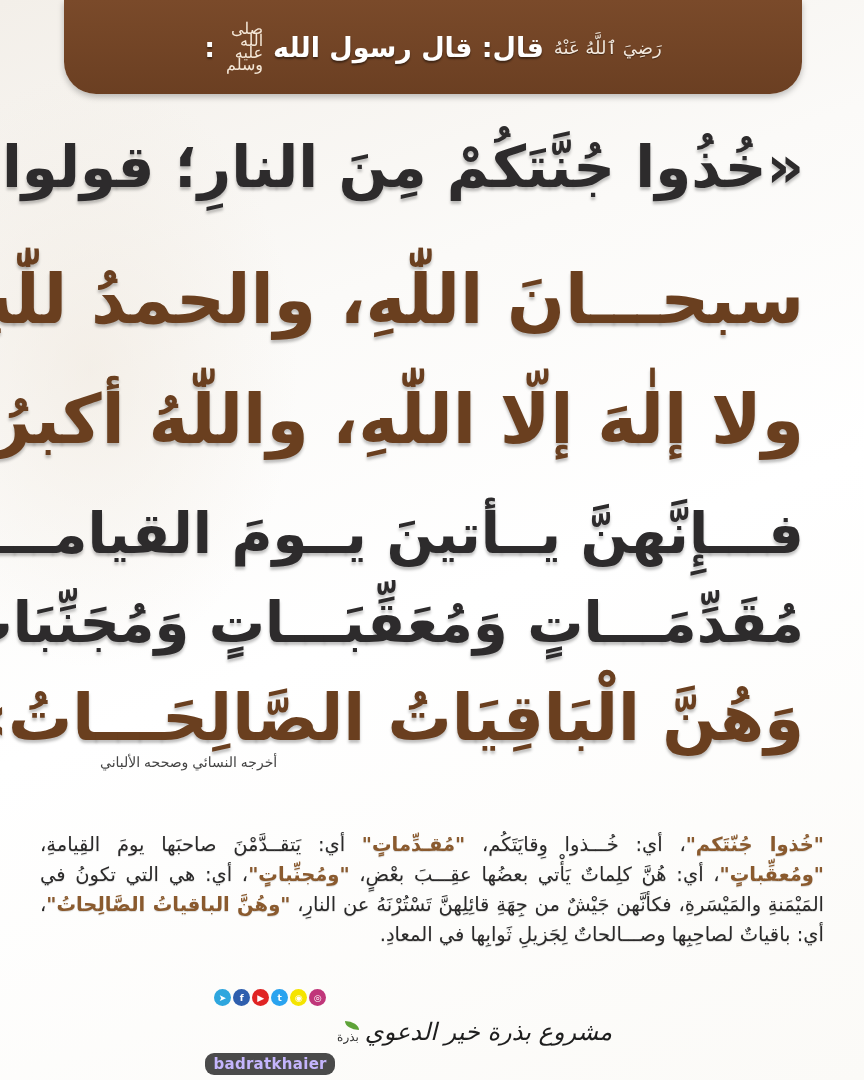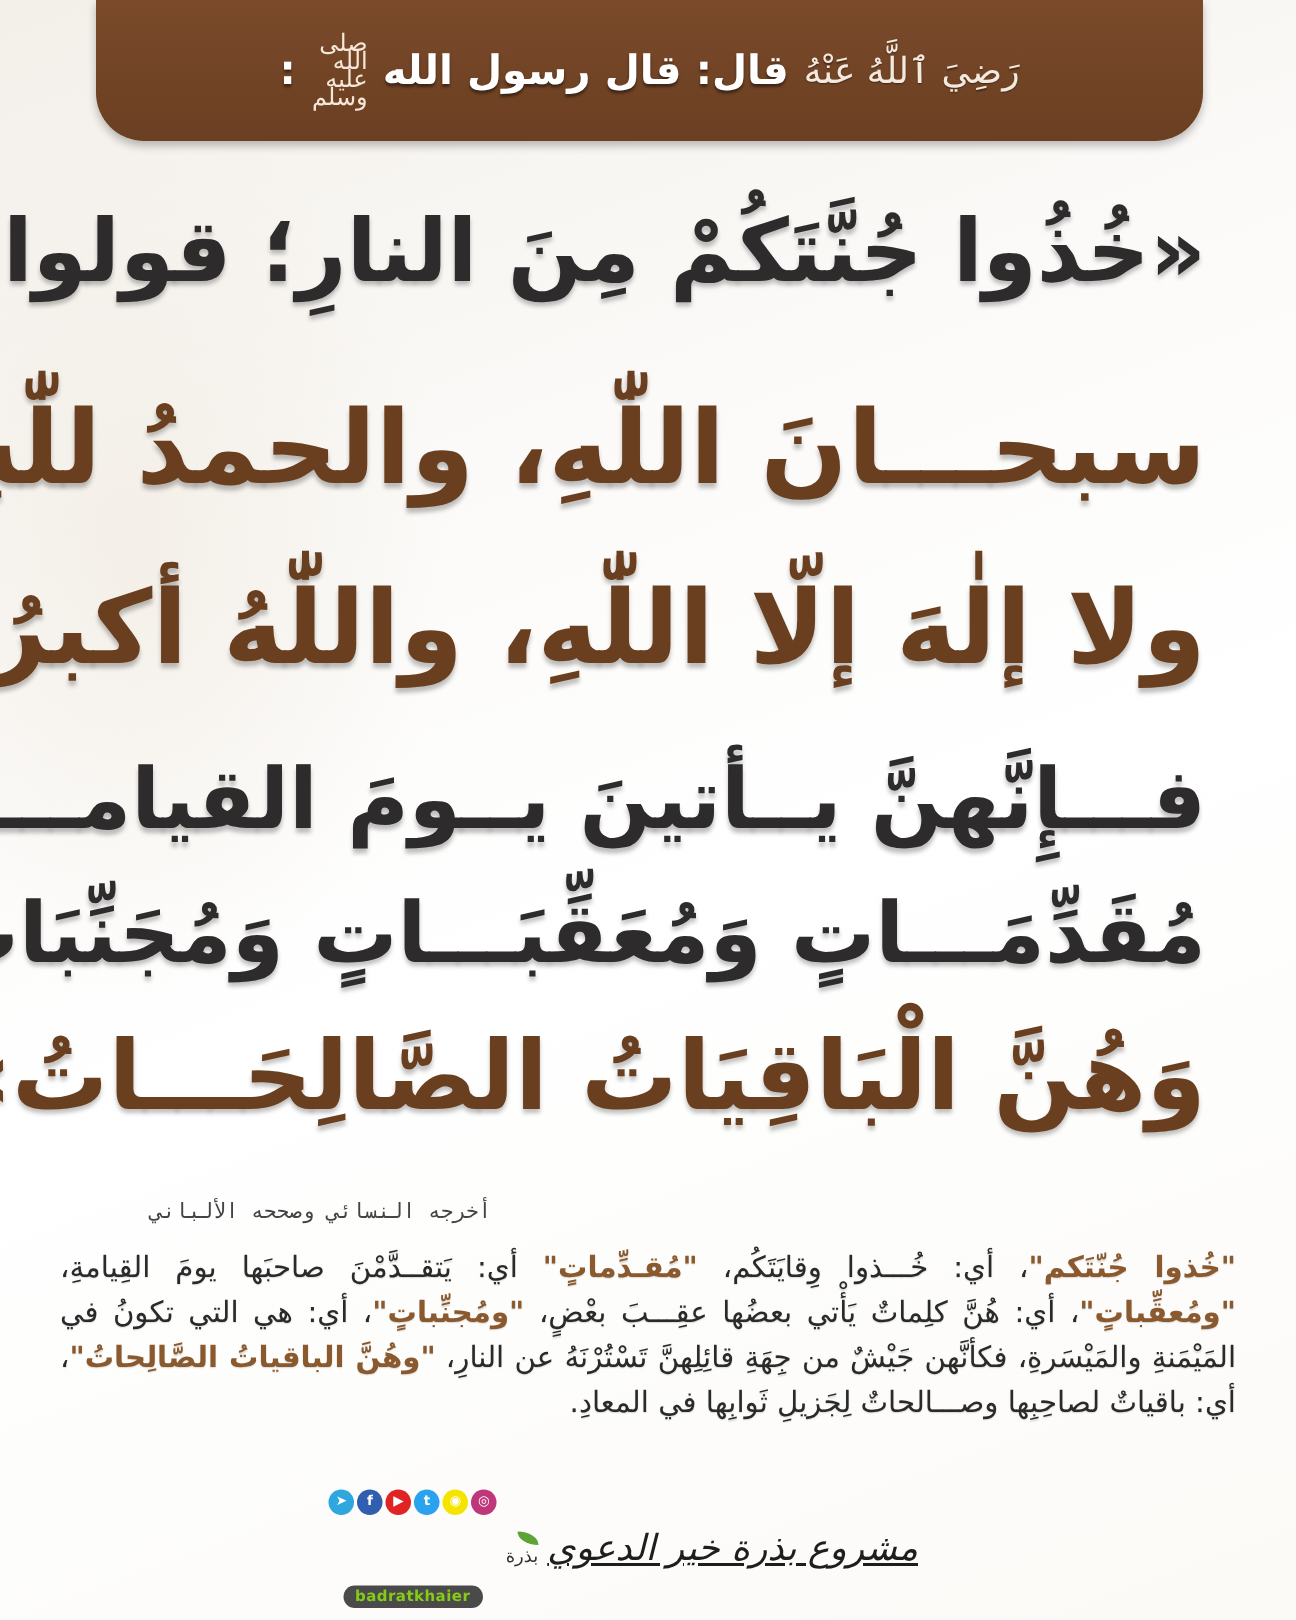--- a/index.html
+++ b/index.html
@@ -43,21 +43,21 @@
       color: #ffffff;
       font-family: "DejaVu Sans", sans-serif;
       font-weight: bold;
       font-size: 27px;
       text-shadow: 0 2px 2px rgba(0,0,0,0.45);
       white-space: nowrap;
     }
     .header-small {
       color: #f3e9de;
       font-family: "DejaVu Serif", serif;
-      font-size: 24px;
+      font-size: 18px;
       white-space: nowrap;
       text-shadow: 0 1px 1px rgba(0,0,0,0.4);
     }
     .salawat {
       color: #f5e8d8;
       font-family: "DejaVu Serif", serif;
       font-size: 16px;
       line-height: 12px;
       display: inline-block;
       text-align: right;
@@ -79,22 +79,22 @@
     }
     .l1 { font-size: 58px; color: #2d2b2c; height: 118px; padding-top: 10px; }
     .l2 { font-size: 68px; color: #6a3f1f; height: 118px; padding-top: 20px; }
     .l3 { font-size: 68px; color: #6a3f1f; height: 118px; padding-top: 22px; }
     .l4 { font-size: 56px; color: #2d2b2c; height: 95px; padding-top: 24px; }
     .l5 { font-size: 56px; color: #2d2b2c; height: 95px; padding-top: 18px; }
     .l6 { font-size: 64px; color: #6a3f1f; height: 80px; padding-top: 14px; }
     .source {
       position: absolute;
       left: 100px;
-      top: 800px;
-      font-family: Liberation Mono, monospace;
+      top: 754px;
+      font-family: Liberation Sans, sans-serif;
       font-size: 14px;
       color: #444;
       white-space: nowrap;
     }
     .explain {
       position: absolute;
       left: 40px;
       right: 40px;
       top: 830px;
       font-family: "DejaVu Sans", sans-serif;
@@ -138,24 +138,24 @@
       display: flex;
       align-items: center;
       justify-content: center;
       color: #fff;
       font-family: "DejaVu Sans", sans-serif;
       font-size: 9px;
       font-weight: bold;
     }
     .handle {
       background: #4a4a4a;
-      color: #84cc16;
-      font-family: "DejaVu Sans", sans-serif;
-      font-weight: bold;
-      font-size: 10px;
+      color: #c4b5fd;
+      font-family: "DejaVu Sans", sans-serif;
+      font-weight: bold;
+      font-size: 15px;
       padding: 2px 8px;
       border-radius: 9px;
       letter-spacing: 0.3px;
       margin-top: 44px;
     }
     .logo-mark {
       width: 40px;
       height: 48px;
       display: flex;
       flex-direction: column;
@@ -173,21 +173,20 @@
       border-radius: 0 100% 0 100%;
       display: inline-block;
     }
     .calligraphy {
       font-family: "DejaVu Serif", serif;
       font-size: 24px;
       color: #1e1e1e;
       direction: rtl;
       white-space: nowrap;
       font-style: italic;
-      text-decoration: underline;
     }
   </style>
 </head>
 <body>
 
 <div class="bg-swoosh"></div>
 
 <div class="header">
   <span class="header-small">رَضِيَ ٱللَّهُ عَنْهُ</span>
   <span class="header-text">قال: قال رسول الله</span>

